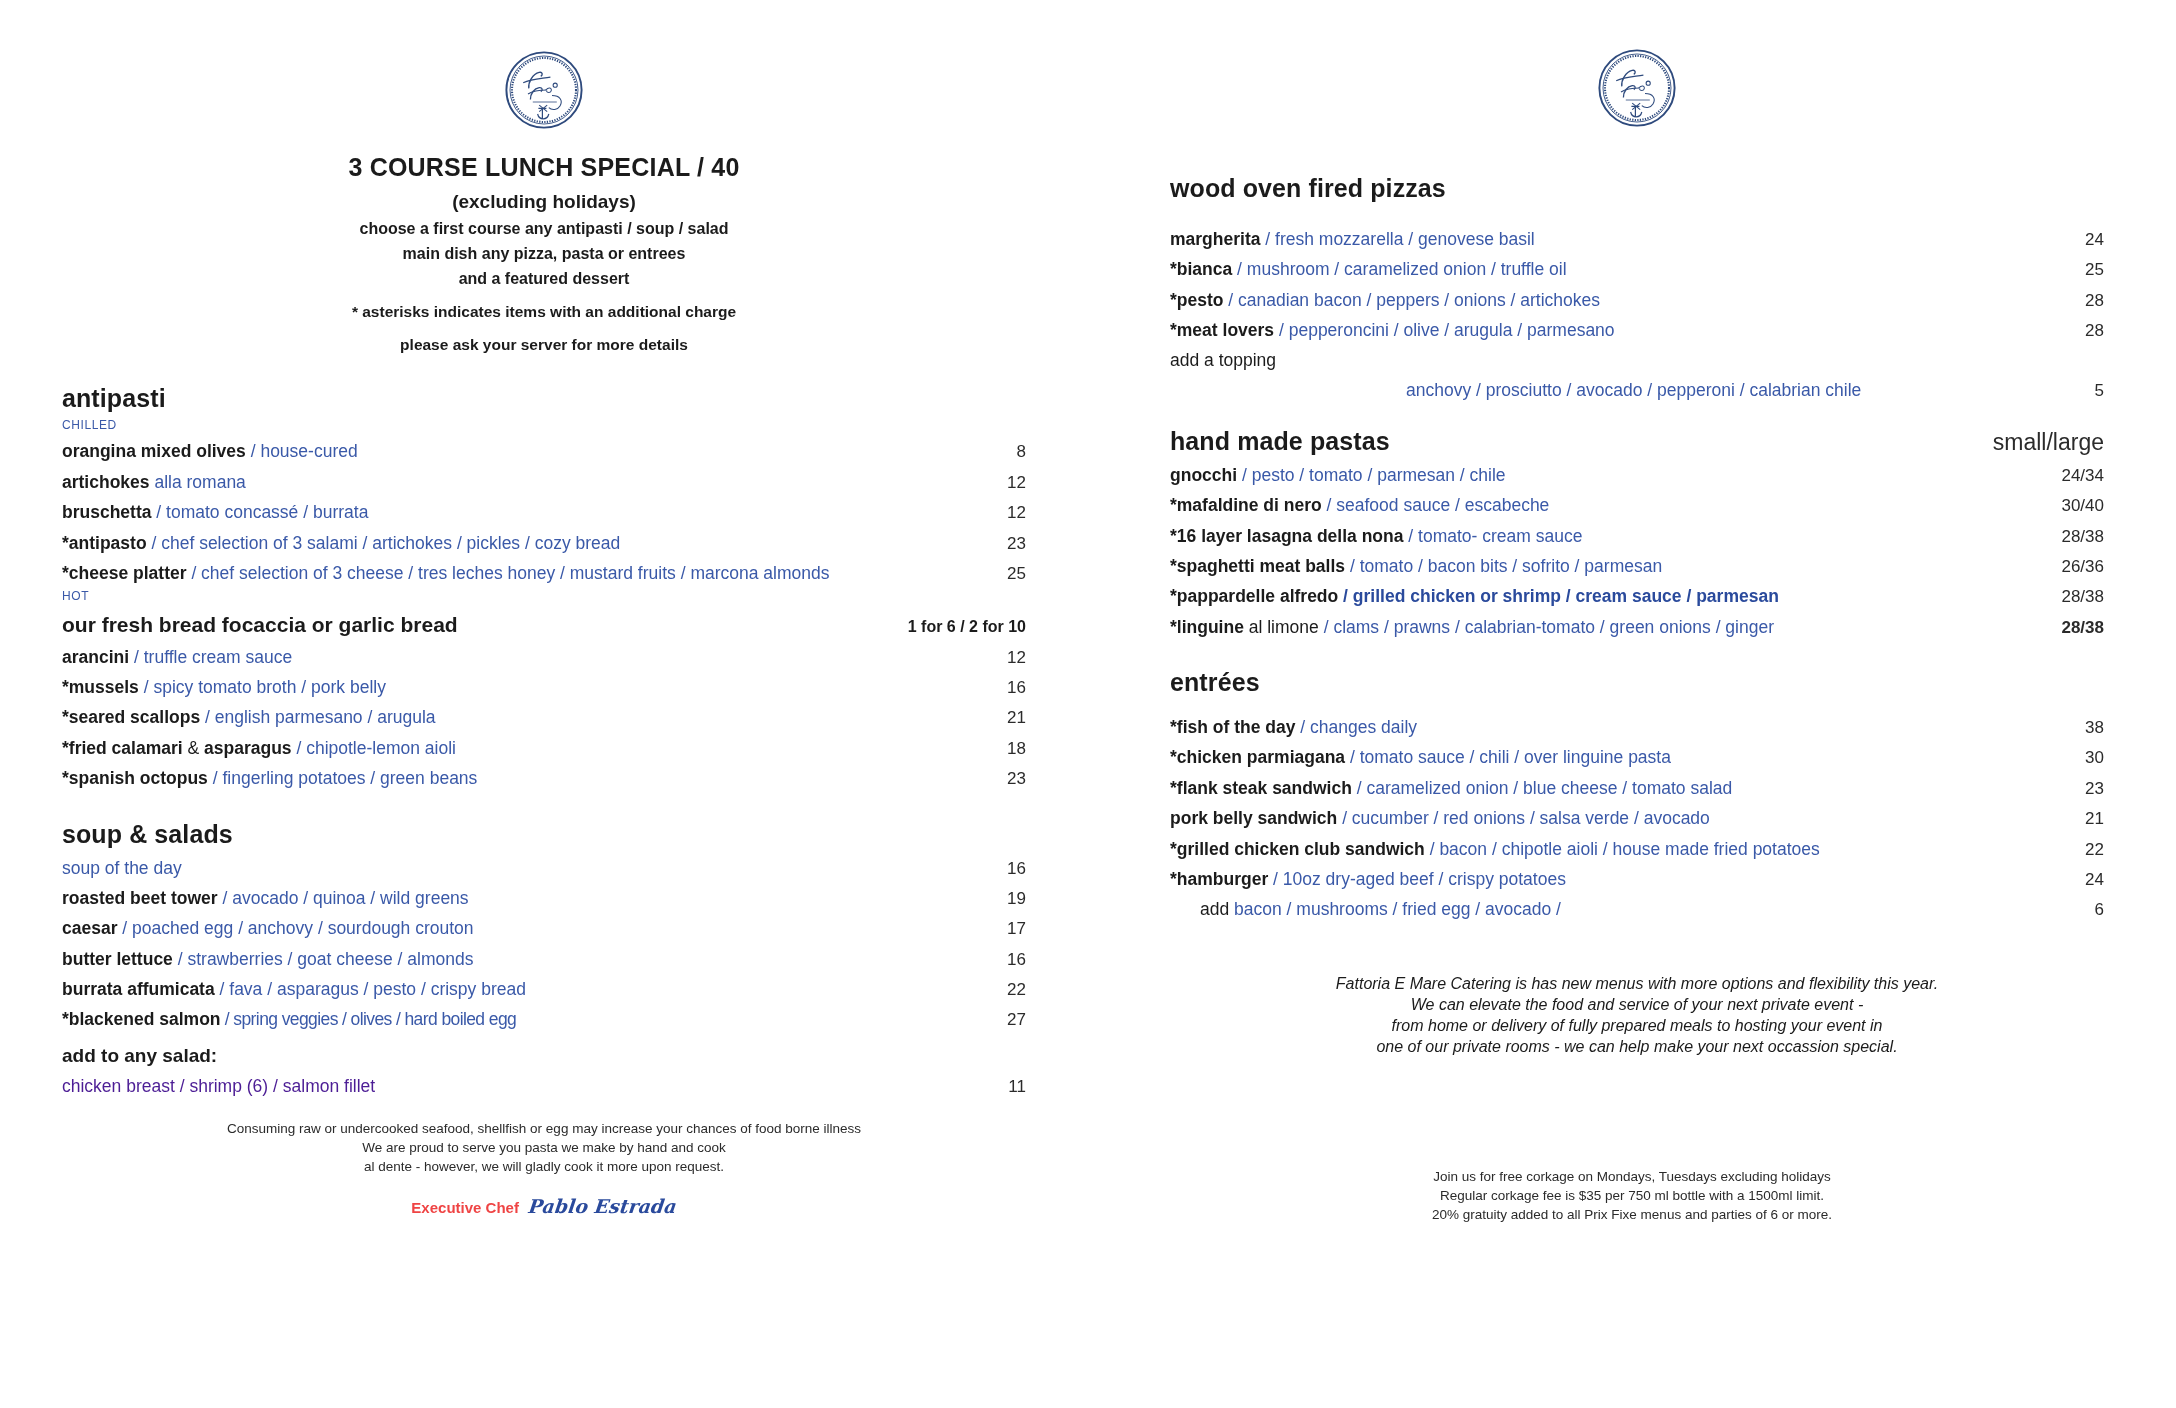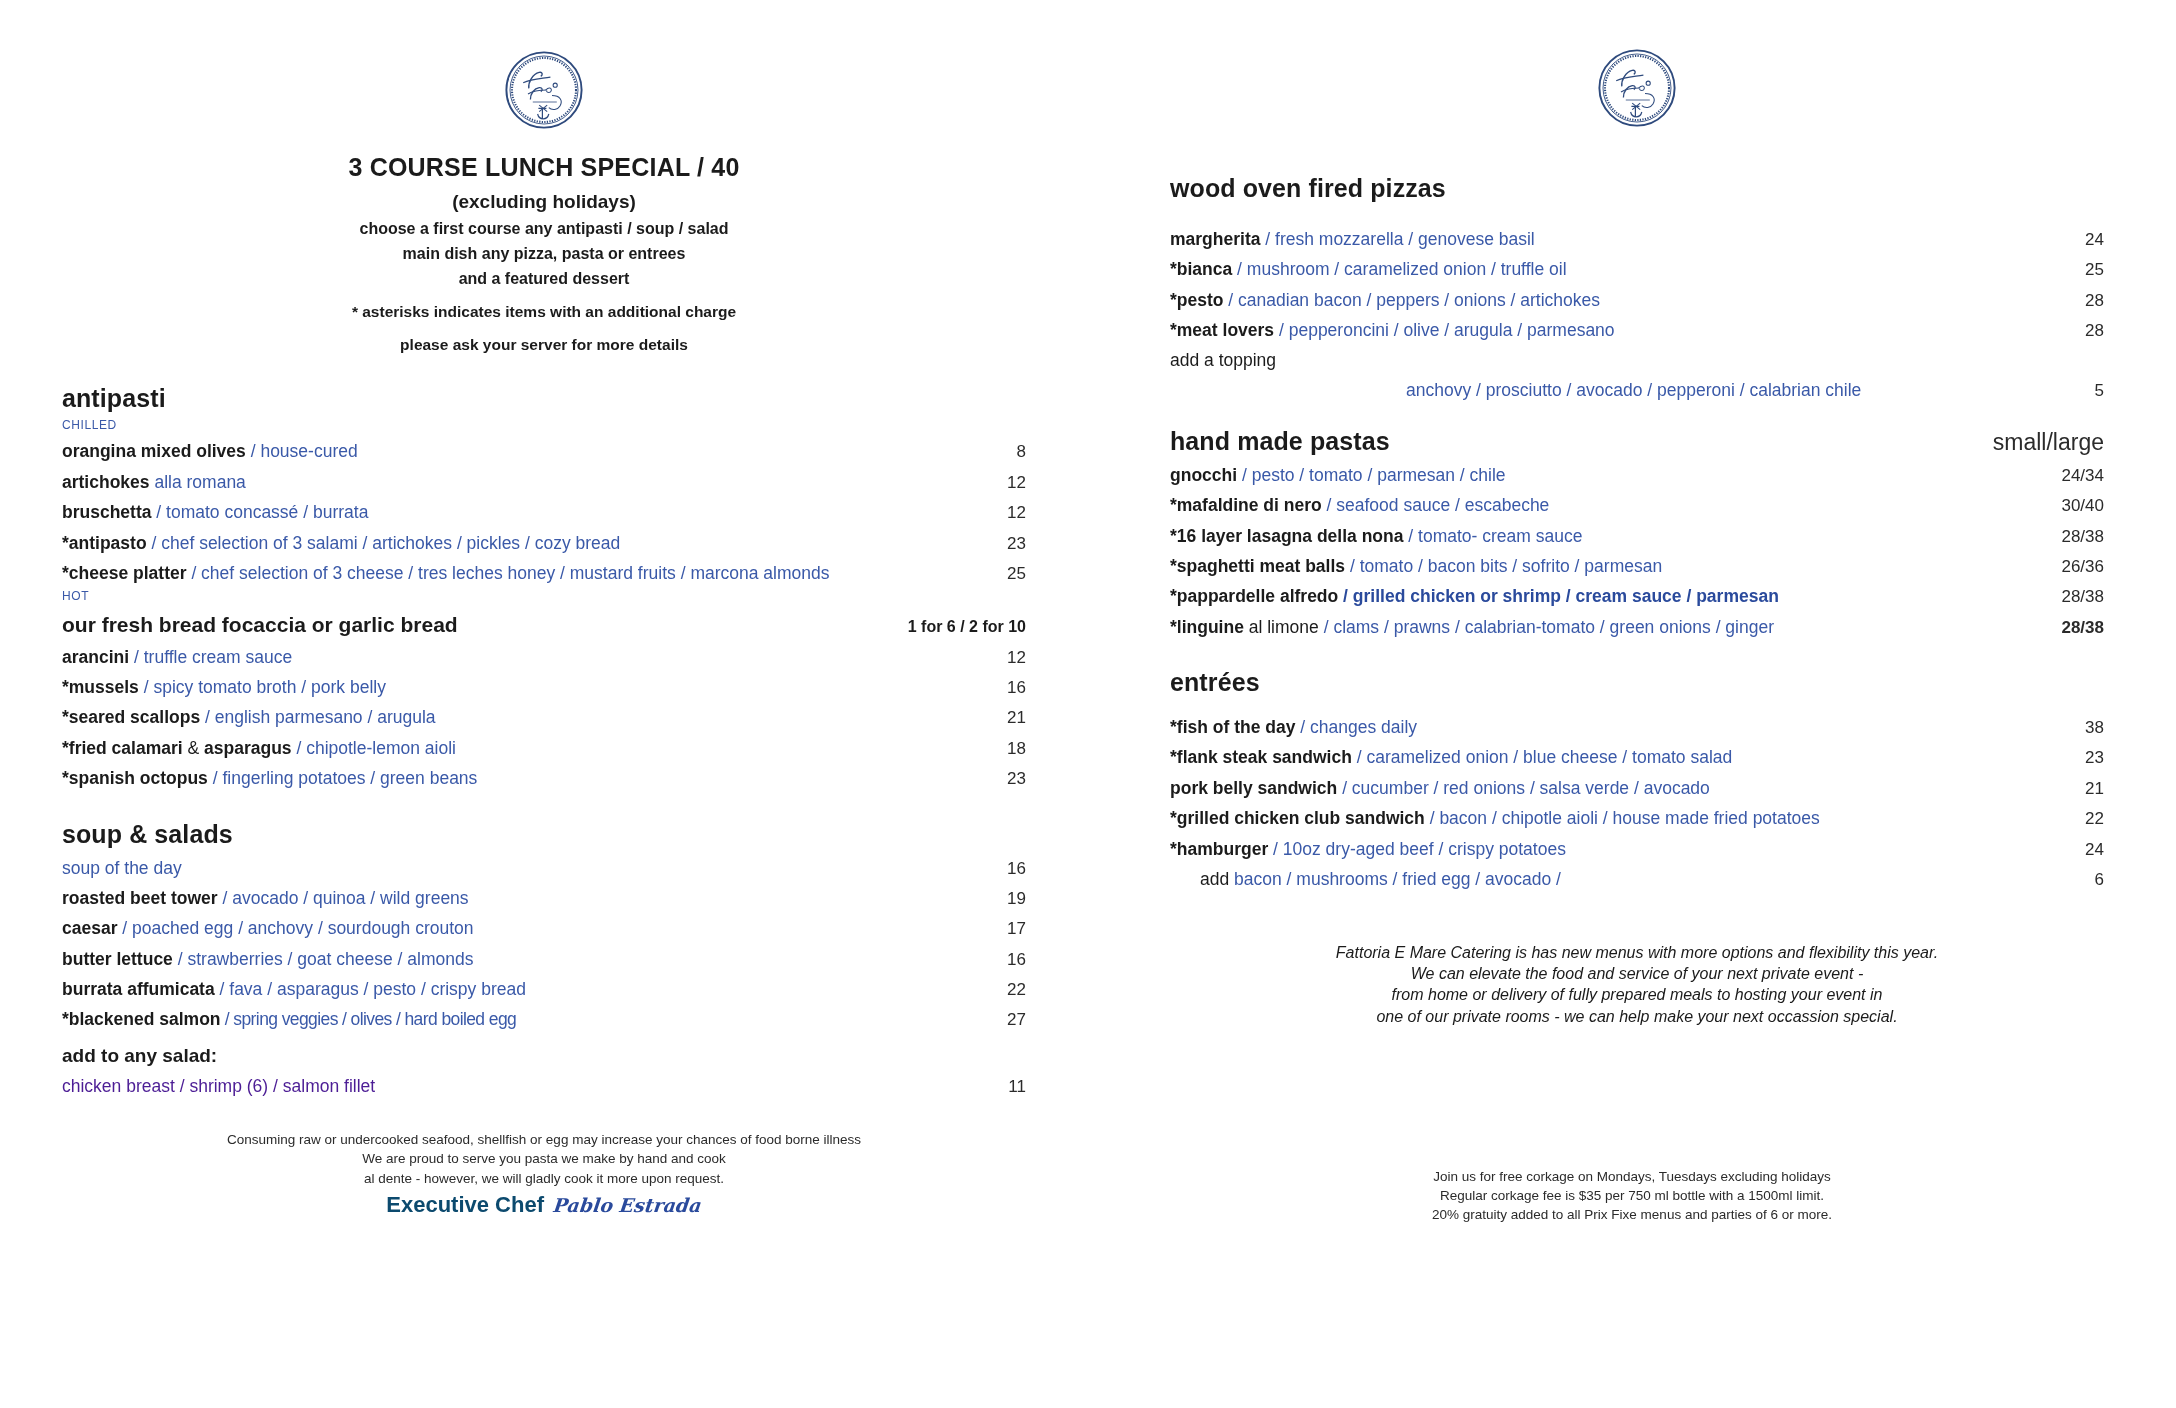--- a/index.html
+++ b/index.html
@@ -156,21 +156,21 @@
   }
   .footer-left { bottom: 56px; }
   .footer-right { bottom: 52px; }
   .chef-line {
     margin-top: 1px;
     display: flex;
     justify-content: center;
     align-items: baseline;
     gap: 10px;
   }
-  .chef-label { font-size: 22px; font-weight: 700; color: #0c4a6e; }
+  .chef-label { font-size: 15px; font-weight: 700; color: #ef4444; margin-top: 20px; }
   .chef-name  {
     font-size: 19px;
     font-style: italic;
     font-weight: 700;
     color: #2a4a9c;
     font-family: "DejaVu Serif", serif;
     transform: skewX(-8deg);
   }
 
   .catering {
@@ -410,20 +410,24 @@
       </div>
 
       <div class="section" style="margin-top:30px">
         <div class="sec-title">entrées</div>
 
         <div class="row" style="margin-top:20px">
           <div class="row-desc"><b>*fish of the day</b><span>  / changes daily</span></div>
           <div class="row-price">38</div>
         </div>
         <div class="row">
+          <div class="row-desc"><b>*chicken parmiagana</b><span>  / tomato sauce / chili / over linguine pasta</span></div>
+          <div class="row-price">30</div>
+        </div>
+        <div class="row">
           <div class="row-desc"><b>*flank steak sandwich</b><span> / caramelized onion / blue cheese / tomato salad</span></div>
           <div class="row-price">23</div>
         </div>
         <div class="row">
           <div class="row-desc"><b>pork belly sandwich</b><span> / cucumber / red onions / salsa verde / avocado</span></div>
           <div class="row-price">21</div>
         </div>
         <div class="row">
           <div class="row-desc"><b>*grilled  chicken club sandwich</b><span> / bacon / chipotle aioli / house made fried potatoes</span></div>
           <div class="row-price">22</div>

